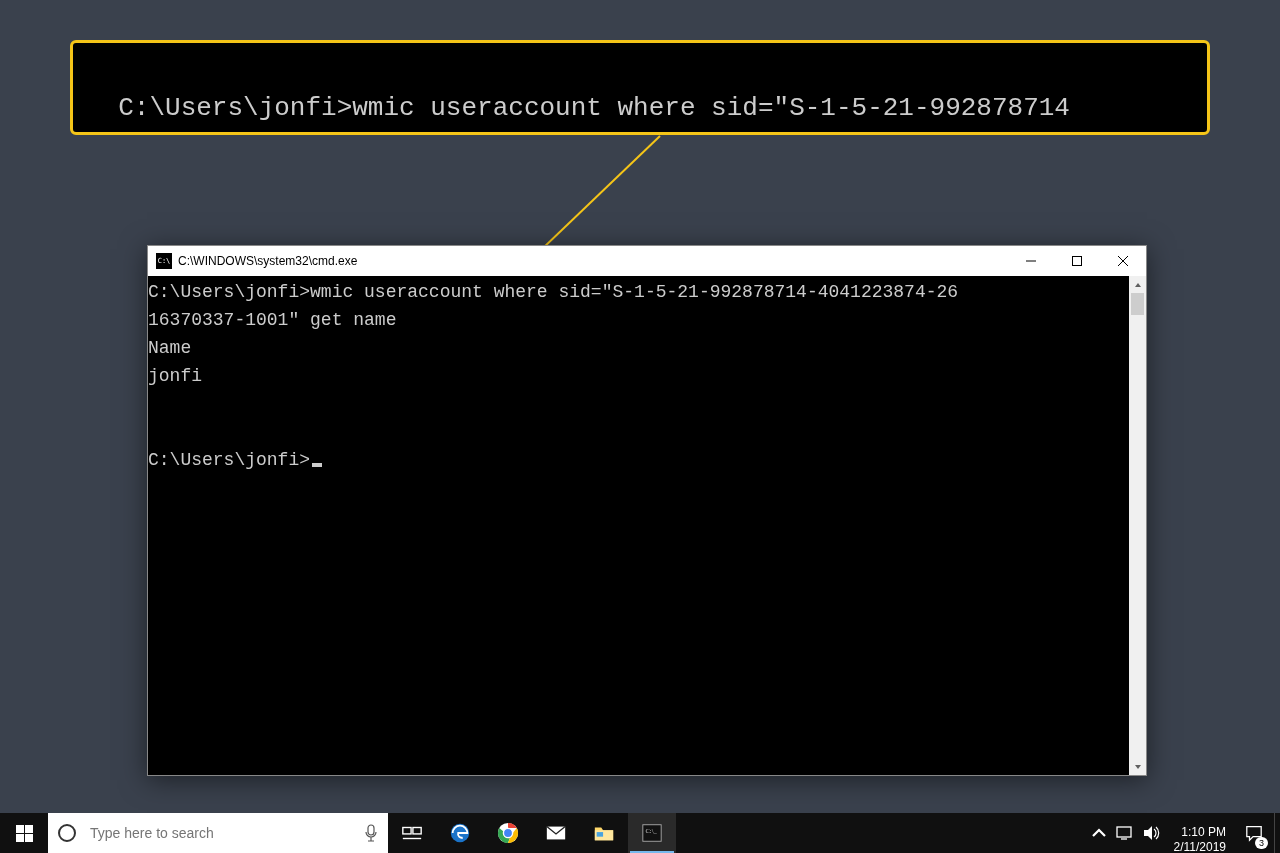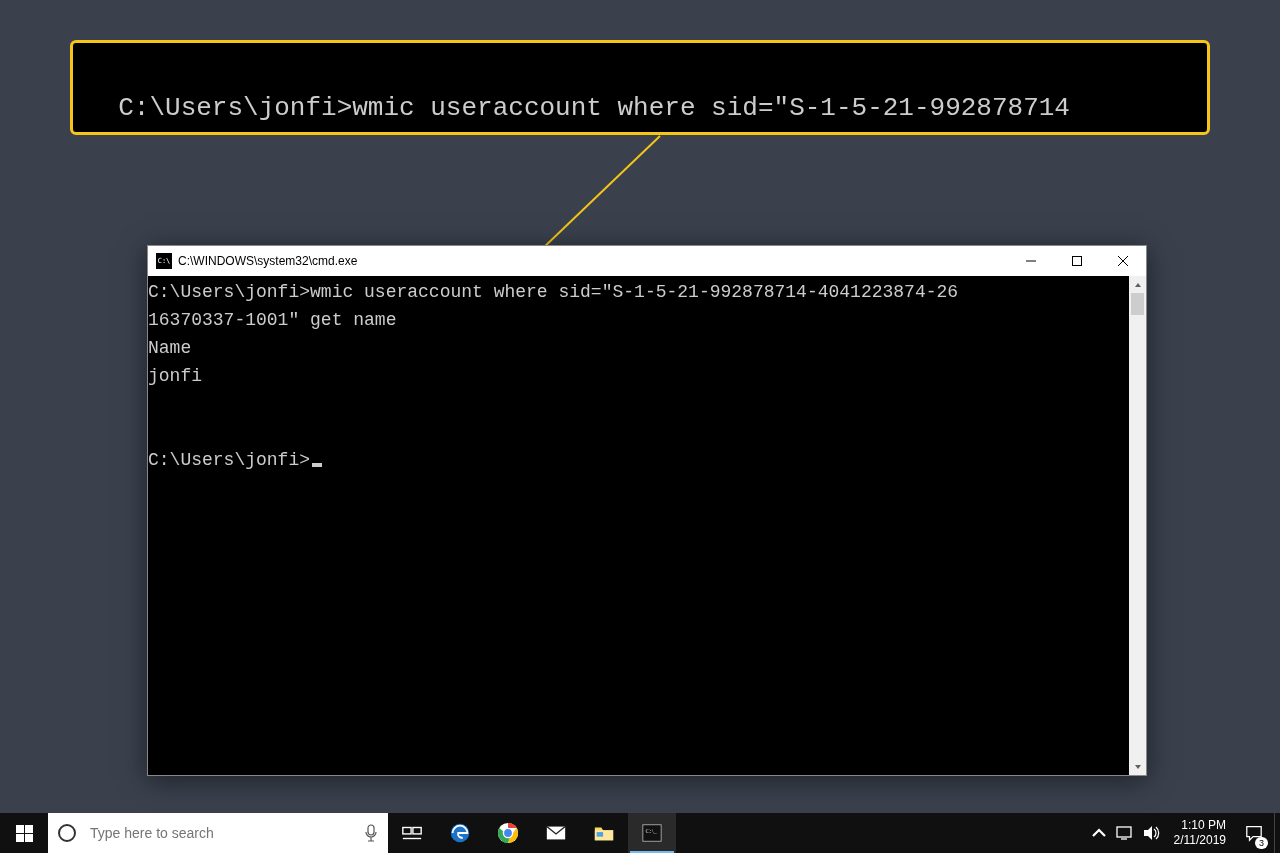--- a/index.html
+++ b/index.html
@@ -186,22 +186,22 @@
     align-items: center;
     gap: 8px;
     padding: 0 6px 0 10px;
     font-size: 12px;
   }
   .systray .tray-icon { width: 18px; height: 18px; display:flex;align-items:center;justify-content:center;color:#fff; }
   .clock {
     display: flex;
     flex-direction: column;
     align-items: flex-end;
-    justify-content: center;
-    padding: 0 8px;
+    justify-content: flex-start;
+    padding: 12px 8px;
     font-size: 12px;
     line-height: 15px;
   }
   .action-center {
     width: 40px;
     display: flex; align-items: center; justify-content: center;
     position: relative;
   }
   .badge {
     position: absolute;

